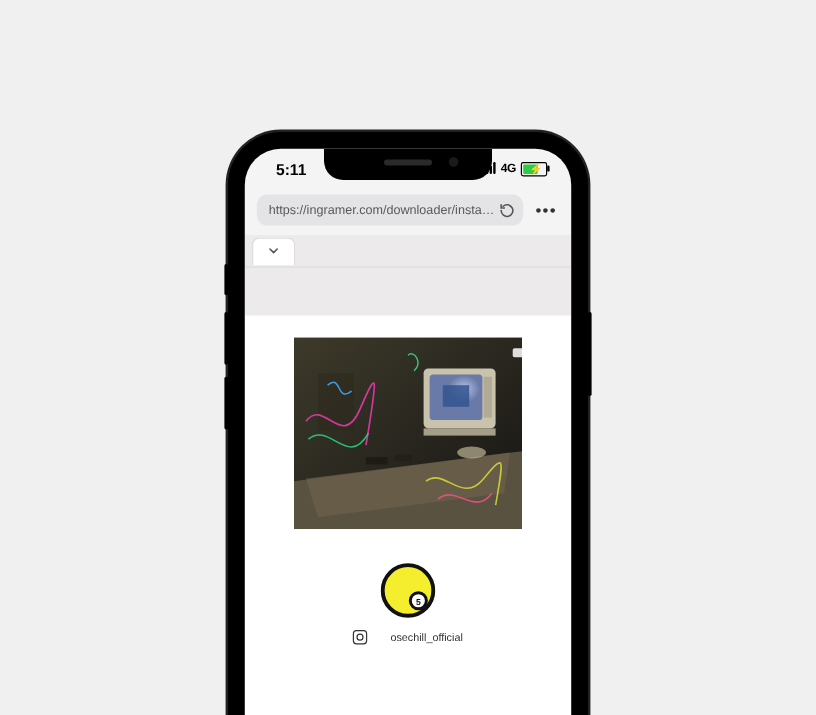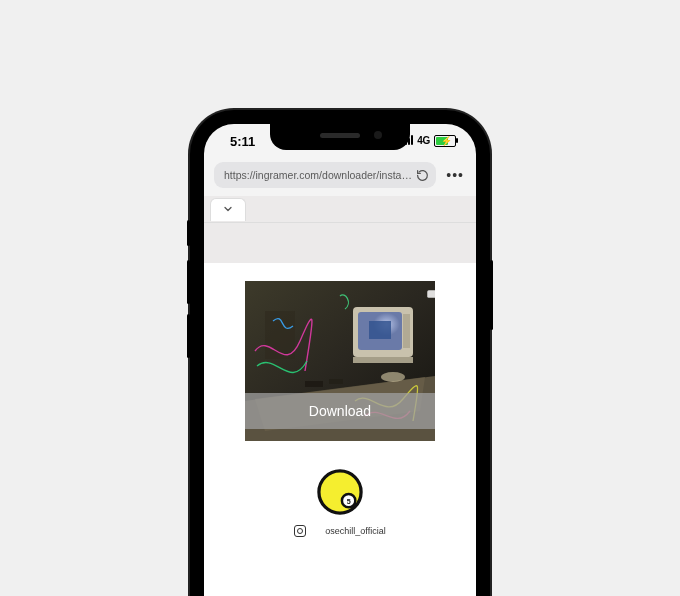--- a/index.html
+++ b/index.html
@@ -337,23 +337,20 @@
               <path d="M120 135 C 135 122, 150 150, 165 130" fill="none" stroke="#ff4d8a" stroke-width="1.3" opacity="0.8"></path>
               <path d="M95 15 C 100 10, 108 22, 100 28" fill="none" stroke="#44ff99" stroke-width="1.2" opacity="0.7"></path>
             </svg>
           </div>
           <div class="cam-icon">
             <svg viewBox="0 0 24 24" width="18" height="18" fill="#fff">
               <rect x="3" y="7" width="12" height="10" rx="2"></rect>
               <polygon points="16 10 21 7 21 17 16 14"></polygon>
             </svg>
           </div>
-          <div class="download-bar">
-            <span>Download</span>
-          </div>
         </div>
 
         <div class="profile">
           <div class="avatar">
             <svg viewBox="0 0 48 48" width="46" height="46">
               <circle cx="24" cy="24" r="22" fill="#f5ee2f" stroke="#111" stroke-width="3.4"></circle>
               <circle cx="33" cy="33" r="7" fill="#fff" stroke="#111" stroke-width="2.6"></circle>
               <text x="33" y="36.4" text-anchor="middle" font-family="Arial" font-size="7.5" font-weight="700" fill="#111">5</text>
             </svg>
           </div>

